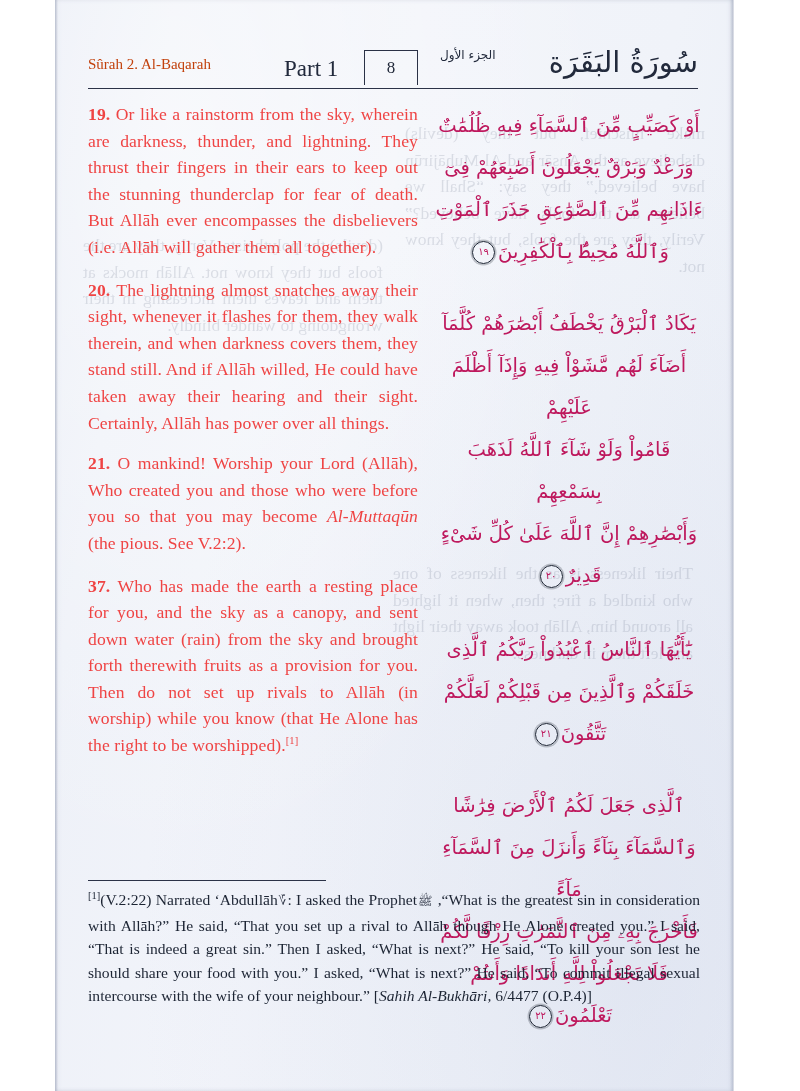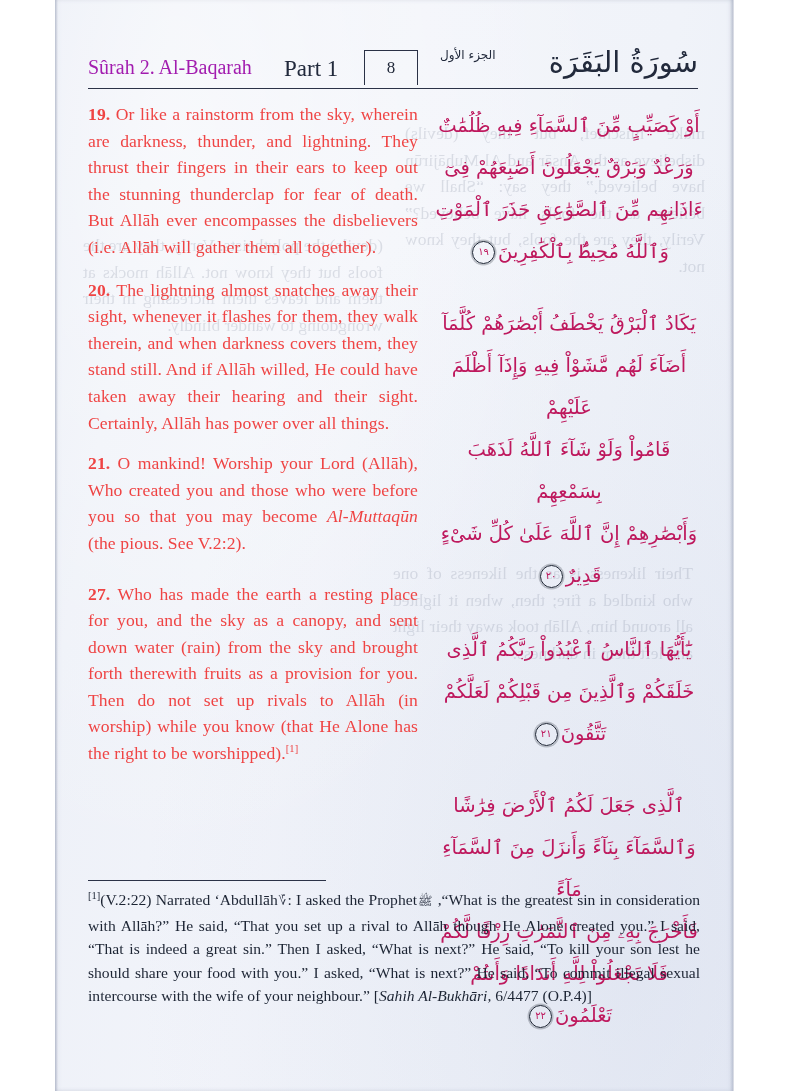--- a/index.html
+++ b/index.html
@@ -66,22 +66,22 @@
 
   
   #running-head{
     position:absolute;
     left:88px; top:52px;
     width:610px;
     height:40px;
   }
   .head-left{
     position:absolute; left:0; top:4px;
-    font-size:20px;
-    color:#a21caf;
+    font-size:15px;
+    color:#c2410c;
     white-space:nowrap;
   }
   .head-part{
     position:absolute; left:196px; top:4px;
     font-size:23px;
     color:#222a3c;
     white-space:nowrap;
   }
   .page-num-box{
     position:absolute;
@@ -146,21 +146,21 @@
   }
   .verse-en .vnum{ font-weight:bold; }
   .verse-en i{ font-style:italic; }
   .verse-en sup{
     font-size:10.5px;
     vertical-align:super;
     line-height:0;
   }
   .v19{ margin-bottom:16px; }
   .v20{ margin-bottom:14px; }
-  .v21{ margin-bottom:24px; }
+  .v21{ margin-bottom:16px; }
 
   .verse-ar{
     direction:rtl;
     text-align:center;
     font-family:"DejaVu Sans", sans-serif;
     font-size:19.5px;
     line-height:42px;
     color:#be185d;
     margin:0;
   }
@@ -248,21 +248,21 @@
       <span class="vnum">20.</span>
       <span>The lightning almost snatches away their sight, whenever it flashes for them, they walk therein, and when darkness covers them, they stand still. And if Allāh willed, He could have taken away their hearing and their sight. Certainly, Allāh has power over all things.</span>
     </p>
 
     <p class="verse-en v21">
       <span class="vnum">21.</span>
       <span>O mankind! Worship your Lord (Allāh), Who created you and those who were before you so that you may become </span><i>Al-Muttaqūn</i><span> (the pious. See V.2:2).</span>
     </p>
 
     <p class="verse-en v22">
-      <span class="vnum">27.</span>
+      <span class="vnum">37.</span>
       <span>Who has made the earth a resting place for you, and the sky as a canopy, and sent down water (rain) from the sky and brought forth therewith fruits as a provision for you. Then do not set up rivals to Allāh (in worship) while you know (that He Alone has the right to be worshipped).</span><sup>[1]</sup>
     </p>
   </div>
 
   <div id="col-arabic">
 
     <div class="verse-ar ar-b19">
       <span>أَوْ كَصَيِّبٍ مِّنَ ٱلسَّمَآءِ فِيهِ ظُلُمَٰتٌ</span><br>
       <span>وَرَعْدٌ وَبَرْقٌ يَجْعَلُونَ أَصَٰبِعَهُمْ فِىٓ</span><br>
       <span>ءَاذَانِهِم مِّنَ ٱلصَّوَٰعِقِ حَذَرَ ٱلْمَوْتِ</span><br>

